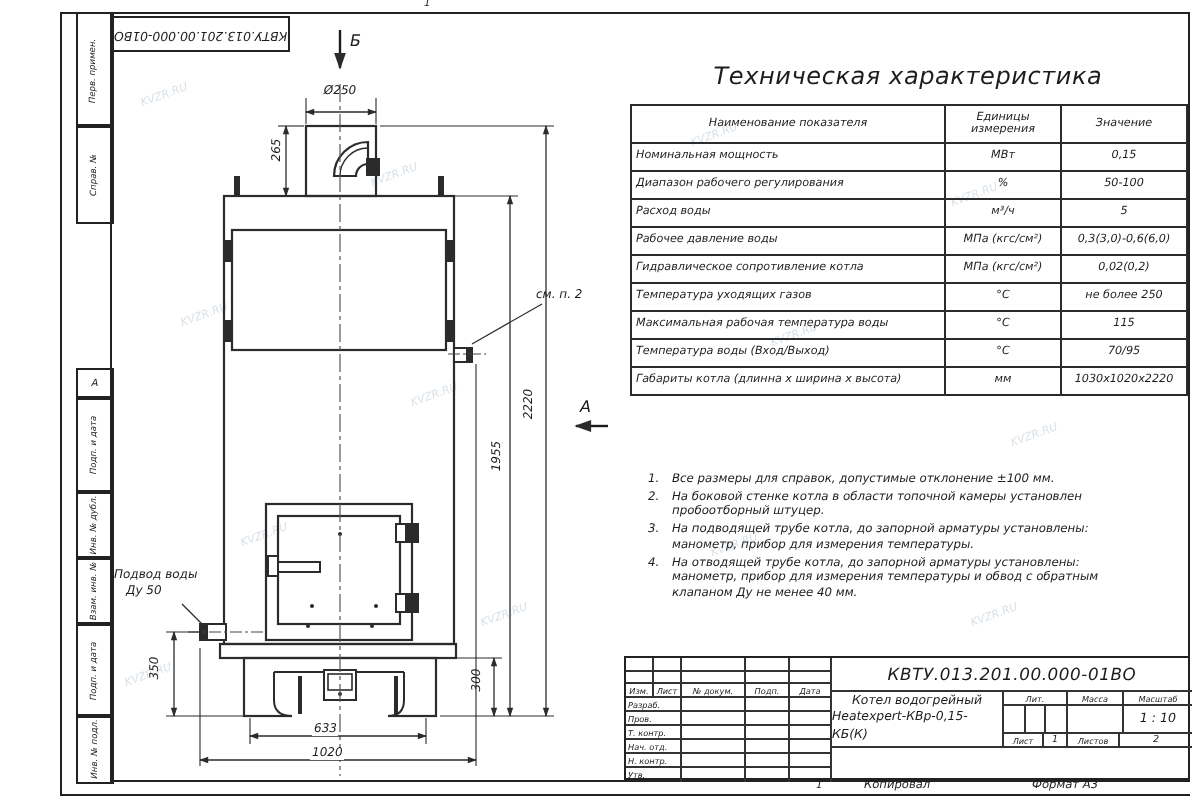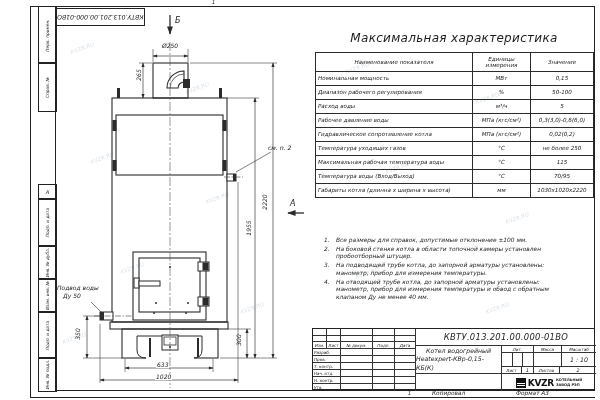--- a/index.html
+++ b/index.html
@@ -209,21 +209,21 @@
   <div class="t dimtxt vtext" style="left:67px;top:331px;width:22px;text-align:center">350</div>
   <div class="t dimtxt vtext" style="left:228px;top:337px;width:22px;text-align:center">300</div>
   <div class="t dimtxt dimbg" style="left:156px;top:362px">633</div>
   <div class="t dimtxt dimbg" style="left:155px;top:374px">1020</div>
   <div class="t" style="left:175px;top:17px;font-size:8px">Б</div>
   <div class="t" style="left:290px;top:200px;font-size:8px">А</div>
   <div class="t" style="left:268px;top:145px;font-size:6px">см. п. 2</div>
   <div class="t" style="left:57px;top:285px;font-size:6px">Подвод воды</div>
   <div class="t" style="left:63px;top:293px;font-size:6px">Ду 50</div>
 
-  <div class="spec-title">Максимальная характеристика</div>
+  <div class="spec-title">Техническая характеристика</div>
   <table class="spec">
     <colgroup>
         <col style="width:157px">
         <col style="width:58px">
         <col style="width:63px">
       </colgroup>
     <tbody>
         <tr class="hdr">
       <td>Наименование показателя</td>
       <td>Единицы измерения</td>
@@ -343,28 +343,20 @@
     <div class="cell bl bb" style="left:199px;top:24px;width:10px;height:14px"></div>
     <div class="cell bl bb" style="left:209px;top:24px;width:11px;height:14px"></div>
     <div class="cell bl bb" style="left:220px;top:24px;width:28px;height:14px"></div>
     <div class="cell bl bb" style="left:248px;top:24px;width:35px;height:14px;font-size:6.3px">1 : 10</div>
 
     <div class="cell bl bb" style="left:188px;top:38px;width:20px;height:7px;font-size:4.1px">Лист</div>
     <div class="cell bl bb" style="left:208px;top:38px;width:12px;height:7px;font-size:4.8px">1</div>
     <div class="cell bl bb" style="left:220px;top:38px;width:26px;height:7px;font-size:4.1px">Листов</div>
     <div class="cell bl bb" style="left:246px;top:38px;width:37px;height:7px;font-size:4.8px">2</div>
 
-    <div class="cell bl" style="left:188px;top:45px;width:95px;height:17px;gap:2px">
-      <span class="logo-sq"></span>
-      <span class="logo-txt">KVZR</span>
-      <span class="logo-co">
-        <span style="display:block">КОТЕЛЬНЫЙ</span>
-        <span style="display:block">ЗАВОД РЭП</span>
-      </span>
-    </div>
   </div>
 
   <div class="t" style="left:408px;top:391px;font-size:5px">1</div>
   <div class="t" style="left:432px;top:391px;font-size:5.8px">Копировал</div>
   <div class="t" style="left:516px;top:391px;font-size:5.8px">Формат А3</div>
   <div class="t" style="left:212px;top:0;font-size:5px">1</div>
 
 </div>
 
 </body></html>

